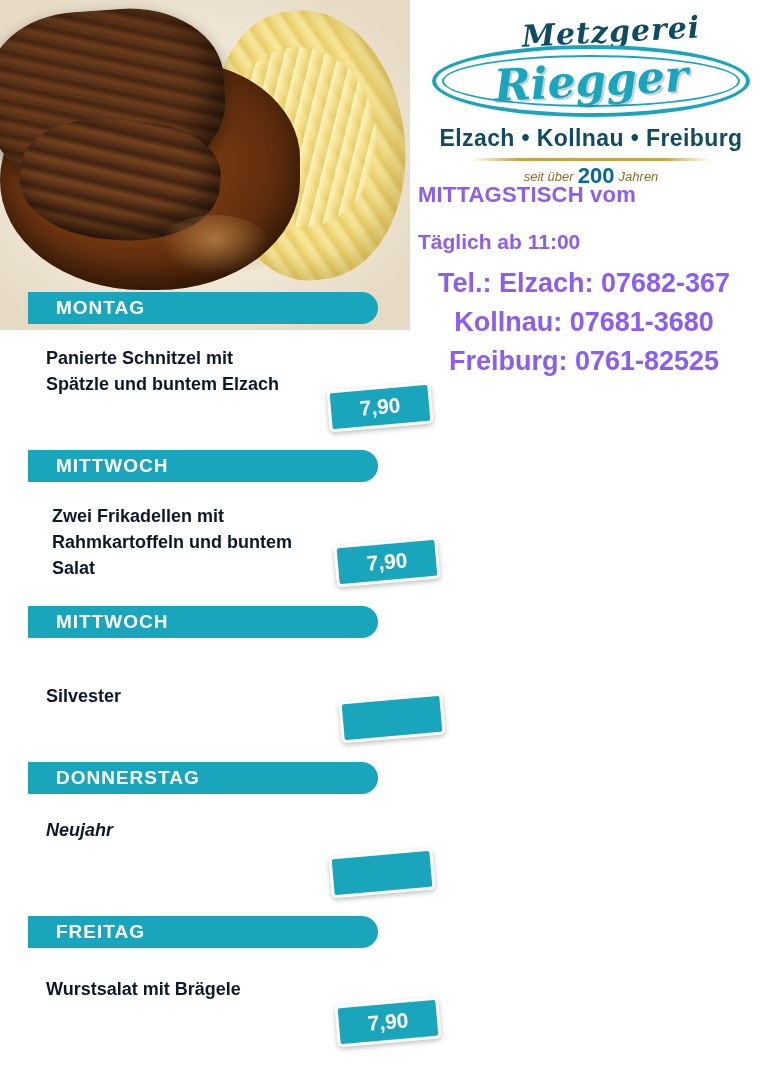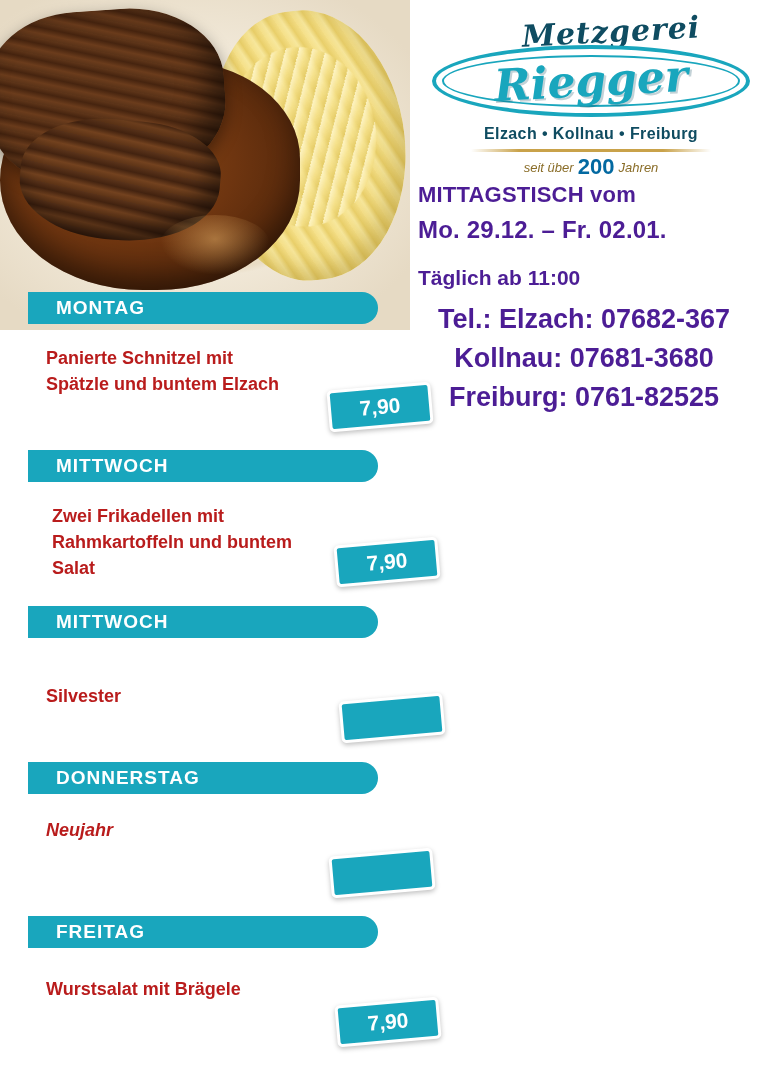--- a/index.html
+++ b/index.html
@@ -131,21 +131,21 @@
     font-style: italic;
     font-weight: bold;
     font-size: 44px;
     color: #19a6bd;
     text-shadow: 2px 2px 0 rgba(15,76,97,.25);
     transform: rotate(-3deg);
     line-height: 1;
   }
   .logo-towns {
     margin-top: 8px;
-    font-size: 16px;
+    font-size: 23px;
     font-weight: 600;
     color: #0f4c61;
     letter-spacing: .4px;
   }
   .logo-rule {
     margin: 6px auto 0;
     width: 240px;
     height: 3px;
     background: linear-gradient(90deg, rgba(196,164,80,0) 0%, #c9a24a 20%, #c9a24a 80%, rgba(196,164,80,0) 100%);
   }
@@ -162,21 +162,21 @@
     color: #0369a1;
     vertical-align: -2px;
   }
   .logo-years .sm { font-size: 13px; }
 
   
   .header-text {
     position: absolute;
     left: 418px; top: 182px;
     width: 332px;
-    color: #4c1d95;
+    color: #8b5cf6;
   }
   .mt-line1 {
     font-size: 22px;
     font-weight: bold;
     letter-spacing: .2px;
   }
   .mt-line2 {
     font-size: 24px;
     font-weight: bold;
     margin-top: 8px;
@@ -210,21 +210,21 @@
     padding-left: 28px;
     color: #ffffff;
     font-size: 19px;
     font-weight: bold;
     letter-spacing: 1px;
   }
   .dish {
     position: absolute;
     font-size: 18px;
     font-weight: bold;
-    color: #b91c1c;
+    color: #0f172a;
     line-height: 1.45;
     width: 330px;
   }
   .price-tag {
     position: absolute;
     width: 104px;
     height: 42px;
     background: #19a6bd;
     border: 3px solid #ffffff;
     border-radius: 5px;
@@ -259,21 +259,20 @@
   <div class="logo-rule"></div>
   <div class="logo-years">
     <span class="sm">seit über</span>
     <span class="big">200</span>
     <span class="sm">Jahren</span>
   </div>
 </div>
 
 <div class="header-text">
   <div class="mt-line1">MITTAGSTISCH vom</div>
-  <div class="mt-line2">Mo. 29.12. – Fr. 02.01.</div>
   <div class="daily">Täglich ab 11:00</div>
   <div class="tel">
     <div>Tel.: Elzach: 07682-367</div>
     <div>Kollnau: 07681-3680</div>
     <div>Freiburg: 0761-82525</div>
   </div>
 </div>
 
 <div class="menu">
 

